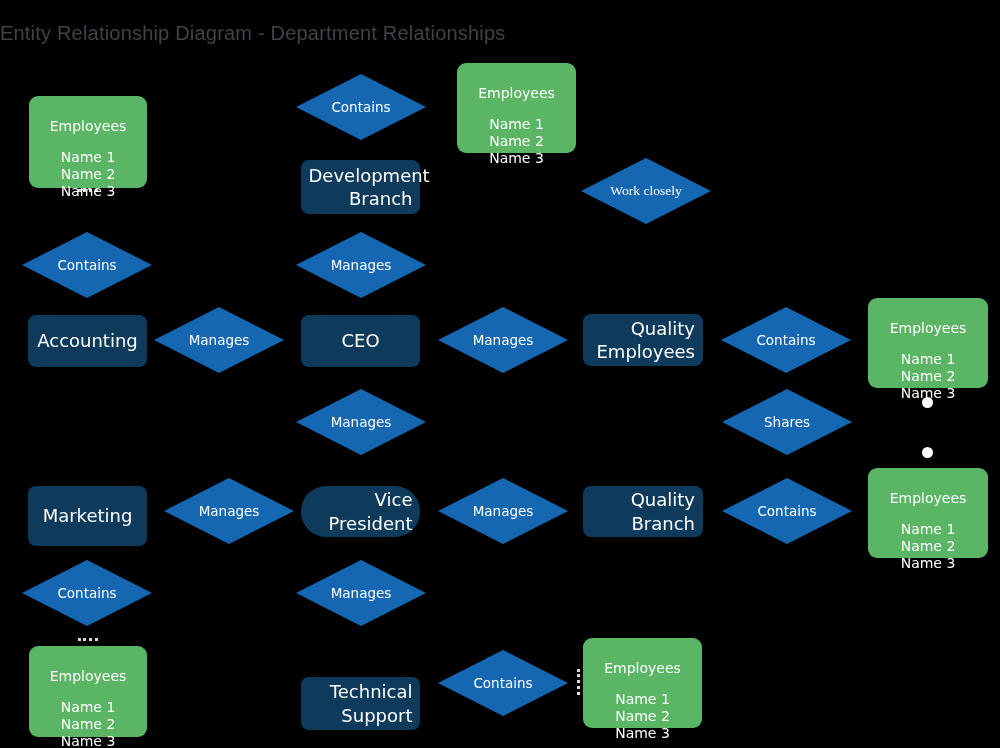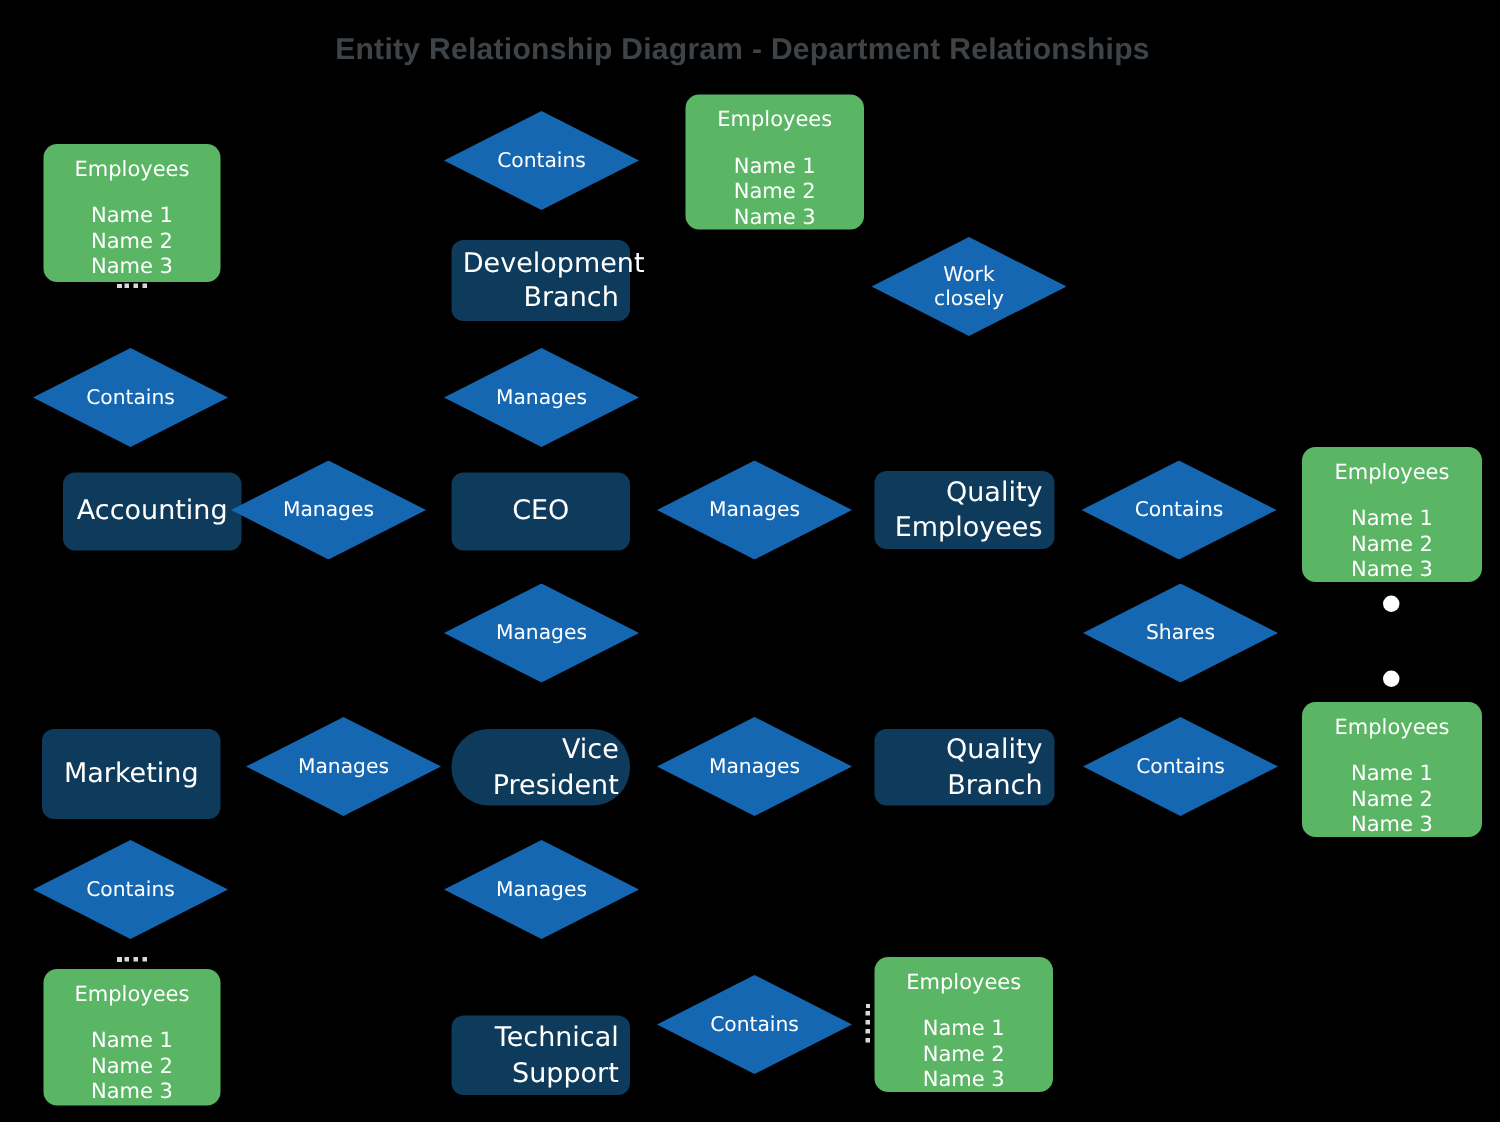--- a/index.html
+++ b/index.html
@@ -14,26 +14,25 @@
   body {
     width: 1000px; height: 748px;
     background: var(--bg);
     font-family: "DejaVu Sans", sans-serif;
     position: relative;
     overflow: hidden;
   }
   .diagram-title {
     position: absolute;
     top: 22px; left: 0; width: 990px;
-    text-align: center;
+    text-align: left;
     font-family: "Liberation Sans", sans-serif;
     font-size: 20px;
     color: var(--title-text);
     letter-spacing: 0.2px;
-    font-weight: bold;
   }
   .entity {
     position: absolute;
     background: var(--entity-fill);
     color: var(--node-text);
     border-radius: 8px;
     display: flex; align-items: center; justify-content: center;
     text-align: right;
     font-size: 18px;
     line-height: 1.3;
@@ -53,21 +52,21 @@
   .diamond .lbl { max-width: 76px; }
   .attr {
     position: absolute;
     width: 118px;
     background: var(--attr-fill);
     border-radius: 9px;
     color: var(--node-text);
     text-align: center;
     font-size: 14px;
   }
-  .attr-title { padding-top: 9px; line-height: 17px; }
+  .attr-title { padding-top: 9px; line-height: 17px; margin-top: 13px; }
   .attr-names { margin-top: 14px; line-height: 17px; }
   .dot {
     position: absolute;
     width: 11px; height: 11px;
     background: #ffffff;
     border-radius: 50%;
   }
   .stub-h {
     position: absolute;
     width: 20px; height: 0;
@@ -134,21 +133,21 @@
   <div class="attr-names">
     <div>Name 1</div>
     <div>Name 2</div>
     <div>Name 3</div>
   </div>
 </div>
 
 <div class="entity" style="left:301px;top:160px;width:119px;height:54px;">
   <span class="lbl">Development Branch</span>
 </div>
-<div class="entity" style="left:42px;top:315px;width:119px;height:52px;">
+<div class="entity" style="left:28px;top:315px;width:119px;height:52px;">
   <span class="lbl">Accounting</span>
 </div>
 <div class="entity" style="left:301px;top:315px;width:119px;height:52px;">
   <span class="lbl">CEO</span>
 </div>
 <div class="entity" style="left:583px;top:314px;width:120px;height:52px;">
   <span class="lbl">Quality Employees</span>
 </div>
 <div class="entity" style="left:28px;top:486px;width:119px;height:60px;">
   <span class="lbl">Marketing</span>
@@ -159,21 +158,21 @@
 <div class="entity" style="left:583px;top:486px;width:120px;height:51px;">
   <span class="lbl">Quality Branch</span>
 </div>
 <div class="entity" style="left:301px;top:677px;width:119px;height:53px;">
   <span class="lbl">Technical Support</span>
 </div>
 
 <div class="diamond" style="left:296px;top:74px;">
   <span class="lbl">Contains</span>
 </div>
-<div class="diamond" style="left:581px;top:158px;">
+<div class="diamond" style="left:581px;top:158px;font-family:Liberation Serif, serif;">
   <span class="lbl">Work closely</span>
 </div>
 <div class="diamond" style="left:22px;top:232px;">
   <span class="lbl">Contains</span>
 </div>
 <div class="diamond" style="left:296px;top:232px;">
   <span class="lbl">Manages</span>
 </div>
 <div class="diamond" style="left:154px;top:307px;">
   <span class="lbl">Manages</span>

